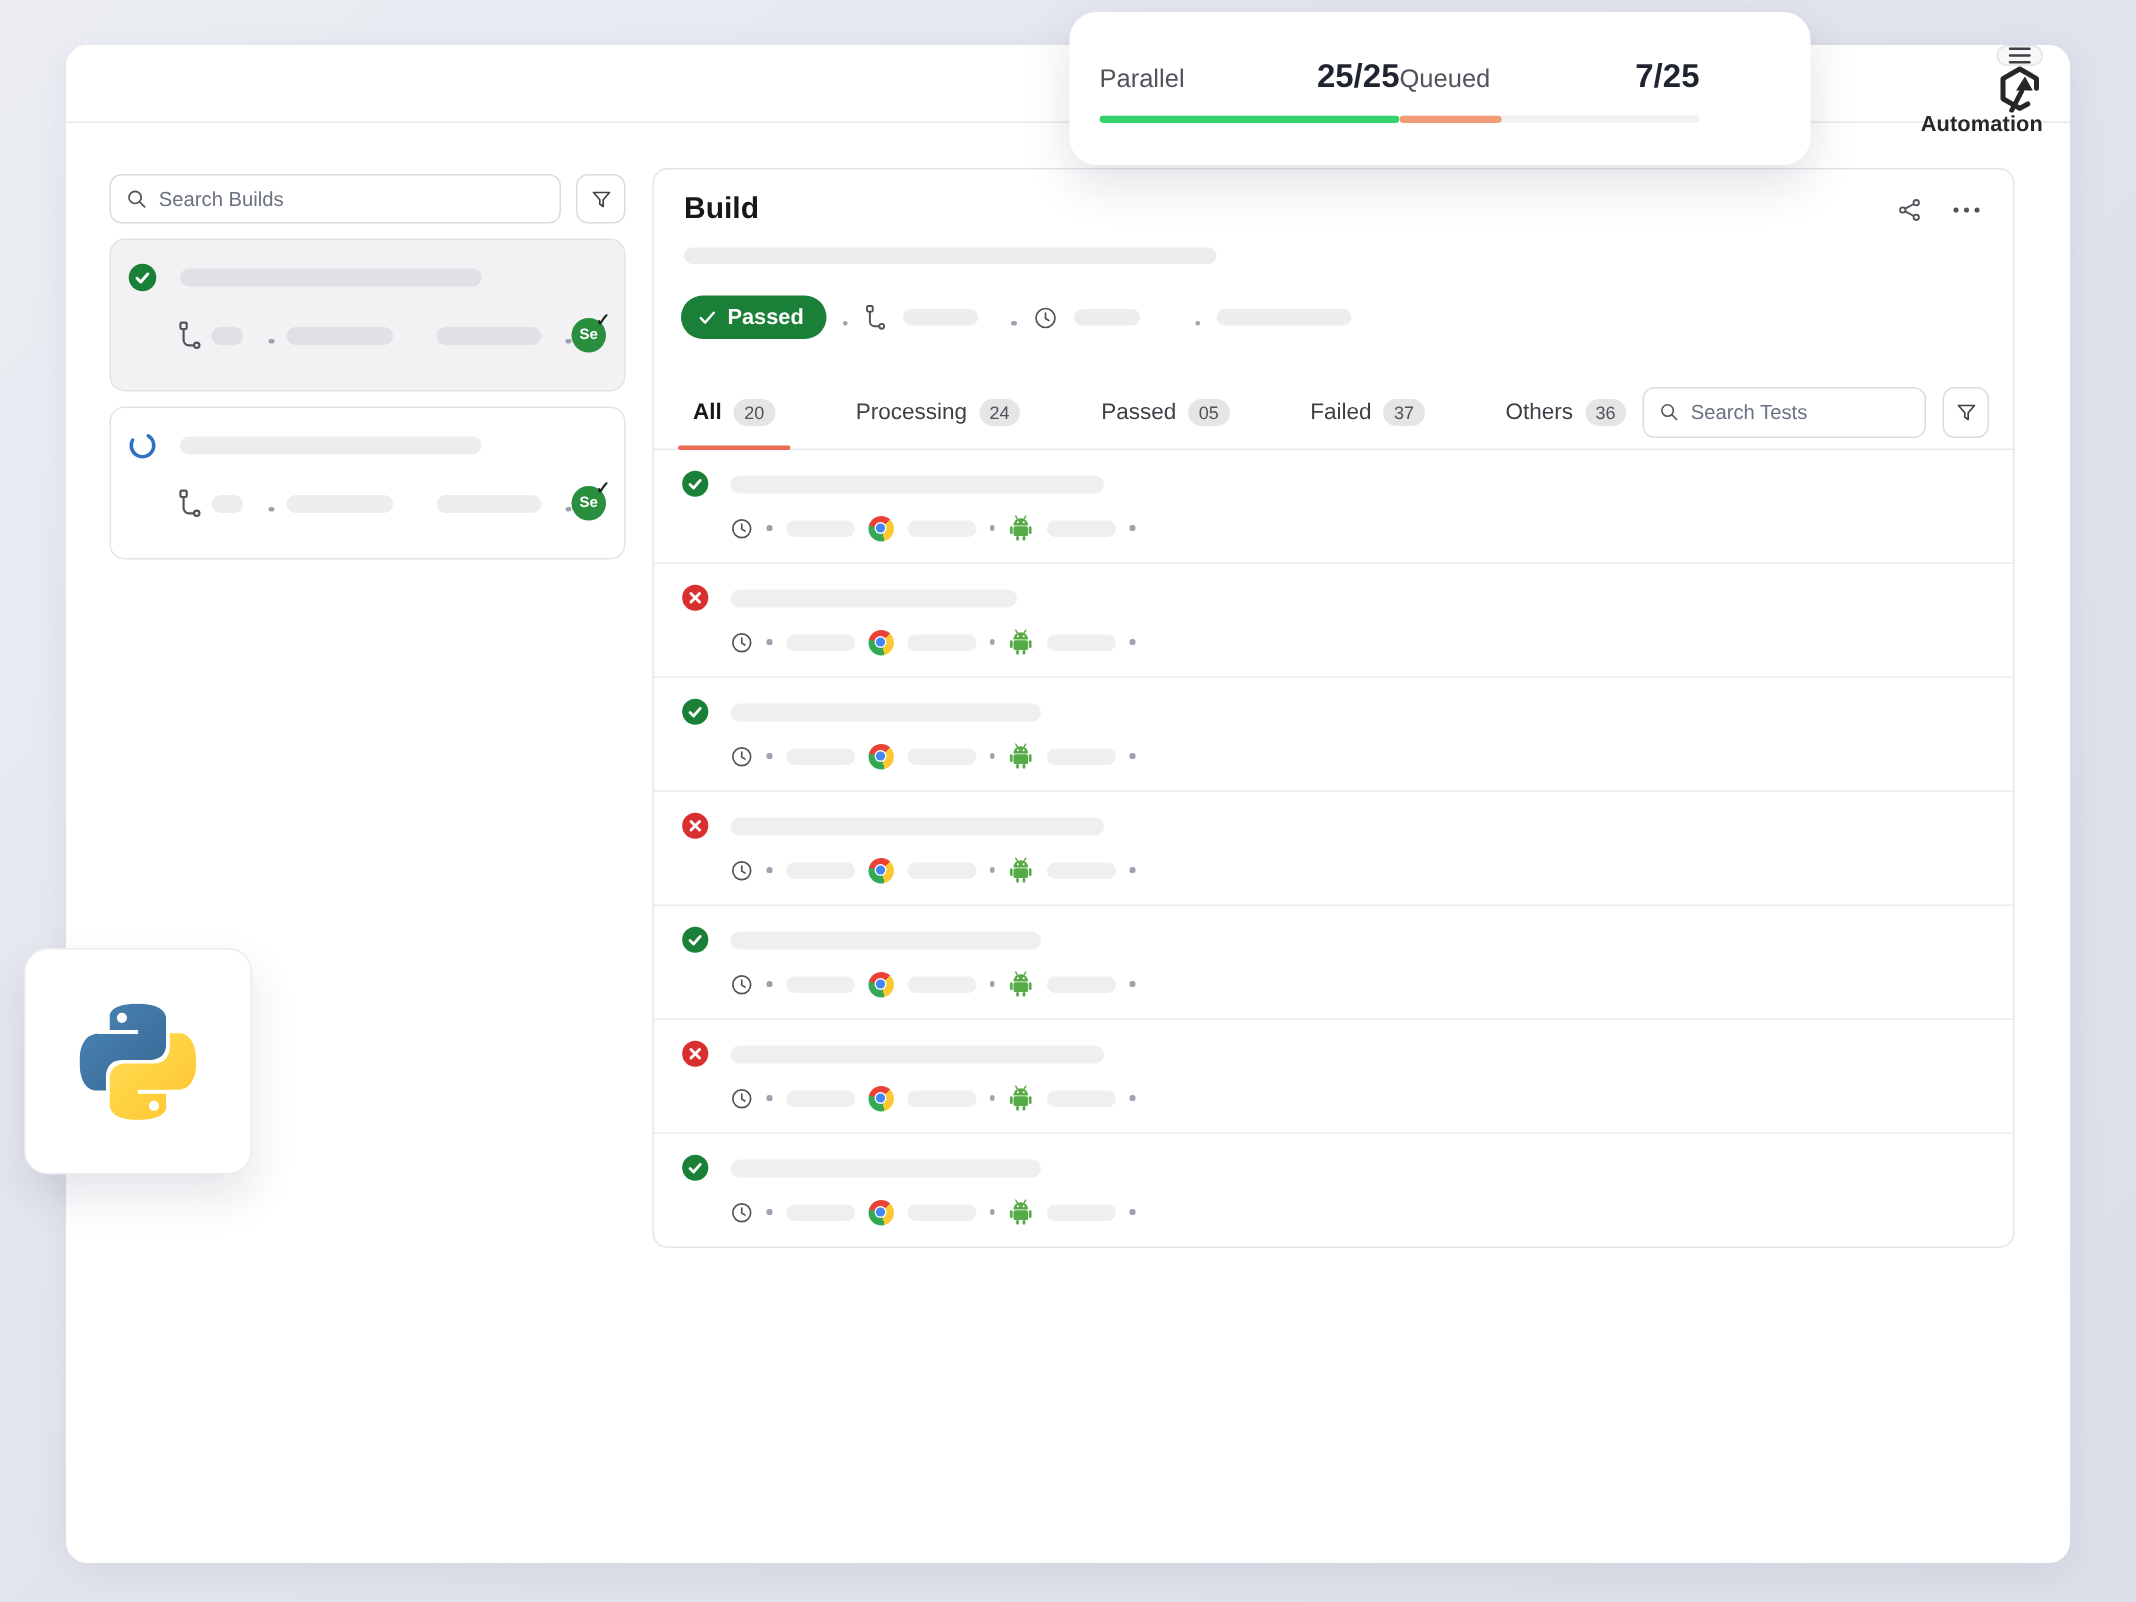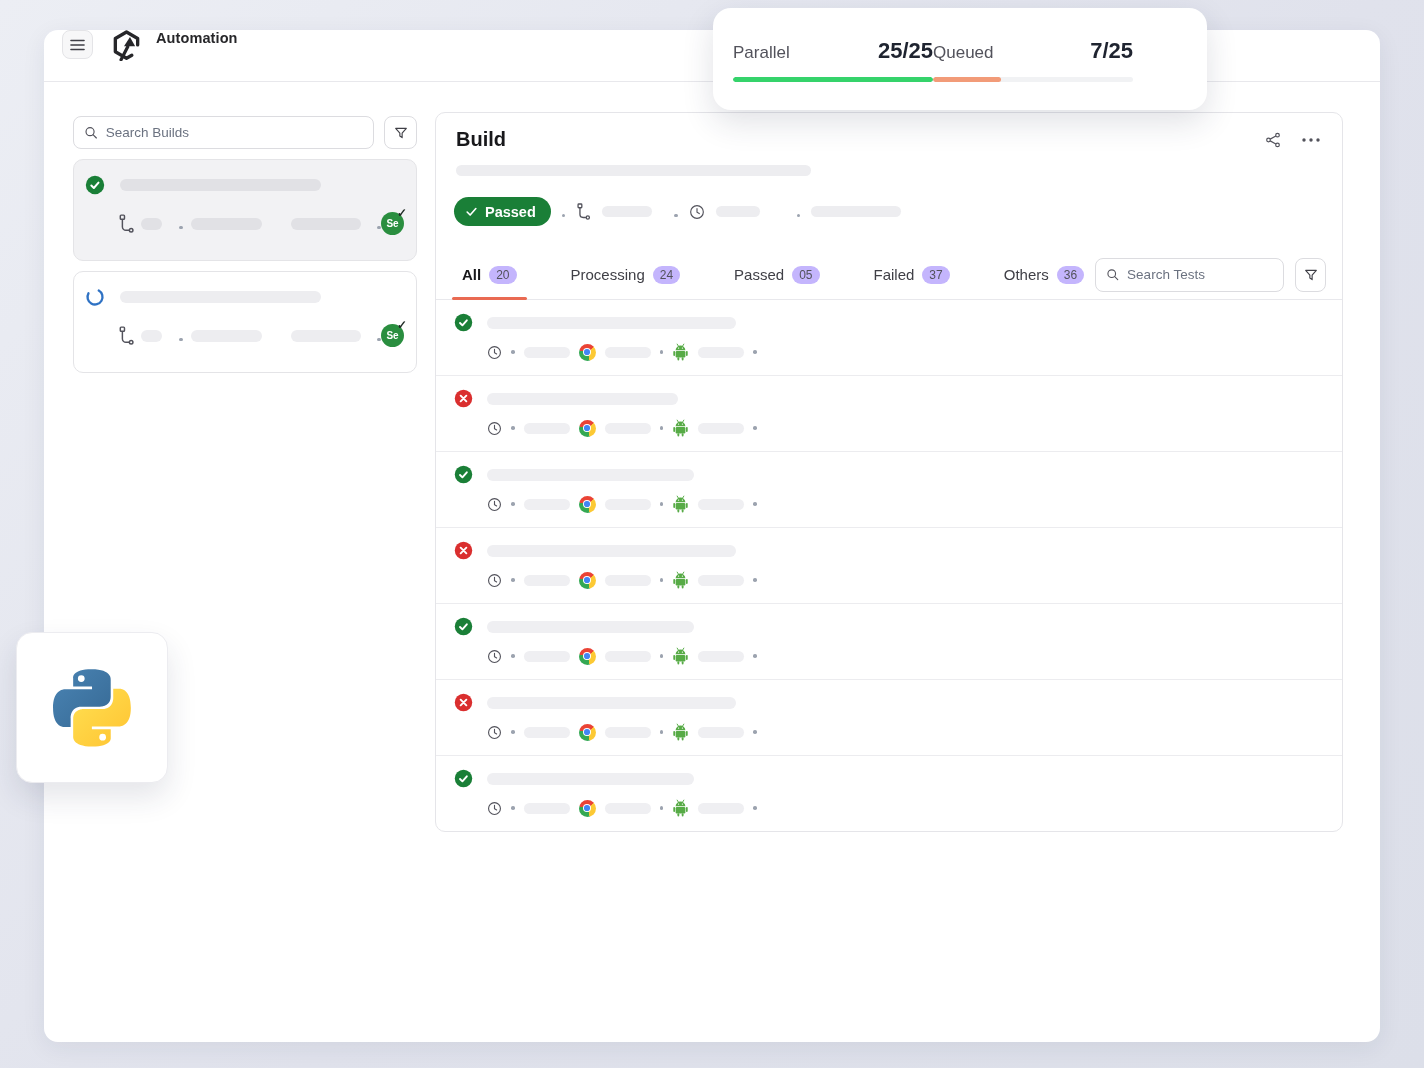--- a/index.html
+++ b/index.html
@@ -11,22 +11,23 @@
   }
   .stage { position:absolute; inset:0; }
 
   
   .window {
     position:absolute; left:44px; top:30px; width:1336px; height:1012px;
     background:#fff; border-radius:14px; box-shadow:0 6px 24px rgba(35,40,70,.07);
   }
   .app-header {
     position:absolute; left:0; top:0; right:0; height:52px;
-    display:flex; align-items:flex-start; padding:0 18px;
+    display:flex; align-items:flex-end; padding:0 18px;
     border-bottom:1px solid #e8e8ec;
+    flex-direction:column;
   }
   .hamburger-btn {
     width:31px; height:29px; border:1px solid #e4e4e7; background:#f7f7f8;
     border-radius:8px; display:flex; align-items:center; justify-content:center; cursor:pointer;
   }
   .logo { margin-left:18px; display:flex; align-items:center; }
   .app-title { margin-left:14px; font-size:14.5px; font-weight:700; color:#27272a; letter-spacing:.1px; }
 
   
   .sidebar { position:absolute; left:29px; top:86px; width:344px; }
@@ -90,21 +91,21 @@
   }
   .tabs { display:flex; gap:54px; height:100%; align-items:center; }
   .tab { display:flex; align-items:center; gap:8px; position:relative; height:100%; cursor:pointer; }
   .tab-label { font-size:15px; color:#3f3f46; }
   .tab.active .tab-label { font-weight:700; color:#18181b; }
   .tab.active::after {
     content:""; position:absolute; left:-10px; right:-10px; bottom:-1px; height:3px;
     background:#e96a52; border-radius:2px;
   }
   .tab-count {
-    background:#c4b5fd; color:#52525b; font-size:12px; border-radius:9px; padding:3px 7px;
+    background:#e5e5e5; color:#52525b; font-size:12px; border-radius:9px; padding:3px 7px;
     line-height:1;
   }
   .tabs-right { margin-left:auto; display:flex; gap:11px; align-items:center; }
   .tabs-right .search-box { width:189px; flex:none; height:34px; }
   .tabs-right .icon-btn { width:31px; height:34px; }
 
   .test-list { flex:1; display:flex; flex-direction:column; }
   .test-row { flex:1; border-bottom:1px solid #ececef; padding:13px 0 0 18px; }
   .test-row:last-child { border-bottom:none; }
   .tr-line1 { display:flex; align-items:center; gap:14px; }

